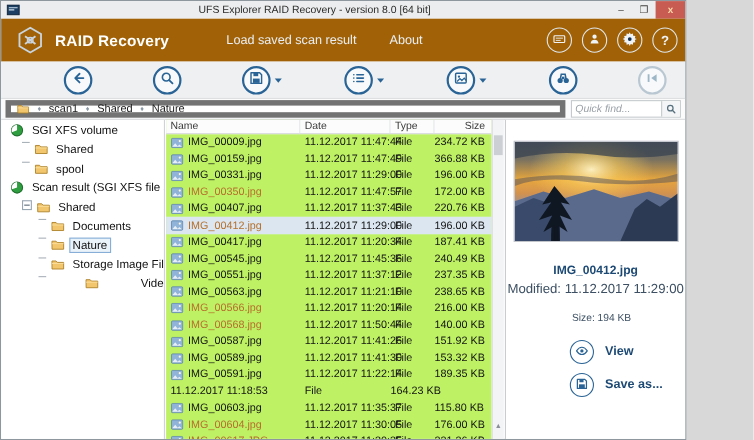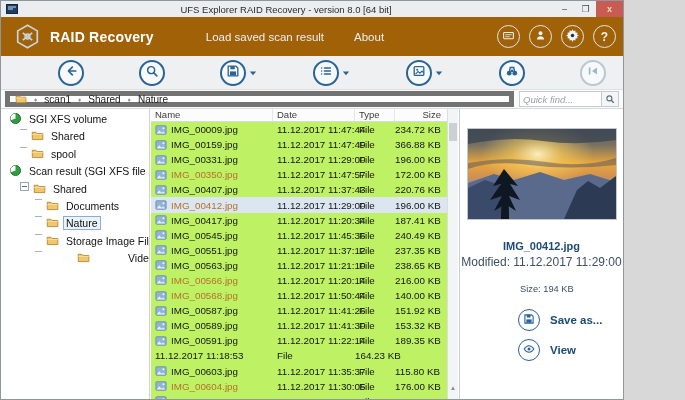--- a/index.html
+++ b/index.html
@@ -705,32 +705,32 @@
           <path d="M36 40L25 57l8-2-11 16 12-4-8 15 10-6v14h3V76l9 6-7-15 11 4-10-16 8 2z" fill="#0f1722"></path>
         </svg>
       </div>
       <div class="pv-name">IMG_00412.jpg</div>
       <div class="pv-mod">Modified: 11.12.2017 11:29:00</div>
       <div class="pv-size">Size: 194 KB</div>
       <div class="pv-actions" id="pvactions">
           <button class="act">
             <span class="act-circle">
               <span class="ic"><svg viewBox="0 0 16 16">
+                  <path d="M1.5 8C3.5 4.9 5.6 3.6 8 3.6s4.5 1.3 6.5 4.4C12.5 11.1 10.4 12.4 8 12.4S3.5 11.1 1.5 8z" fill="none" stroke="currentColor" stroke-width="1.4"></path>
+                  <circle cx="8" cy="8" r="2" fill="currentColor"></circle>
+                </svg></span>
+            </span>
+            <span class="act-label">View</span>
+          </button>
+          <button class="act">
+            <span class="act-circle">
+              <span class="ic"><svg viewBox="0 0 16 16">
                   <path d="M2.5 2.5h9l2 2v9h-11z" fill="none" stroke="currentColor" stroke-width="1.5" stroke-linejoin="round"></path>
                   <rect x="5" y="2.5" width="5" height="3.5" fill="currentColor"></rect>
                   <rect x="4.5" y="8.5" width="7" height="4.5" fill="currentColor"></rect>
                 </svg></span>
             </span>
             <span class="act-label">Save as...</span>
           </button>
-          <button class="act">
-            <span class="act-circle">
-              <span class="ic"><svg viewBox="0 0 16 16">
-                  <path d="M1.5 8C3.5 4.9 5.6 3.6 8 3.6s4.5 1.3 6.5 4.4C12.5 11.1 10.4 12.4 8 12.4S3.5 11.1 1.5 8z" fill="none" stroke="currentColor" stroke-width="1.4"></path>
-                  <circle cx="8" cy="8" r="2" fill="currentColor"></circle>
-                </svg></span>
-            </span>
-            <span class="act-label">View</span>
-          </button>
         </div>
     </div>
   </div>
 </div>
 
 </body></html>

